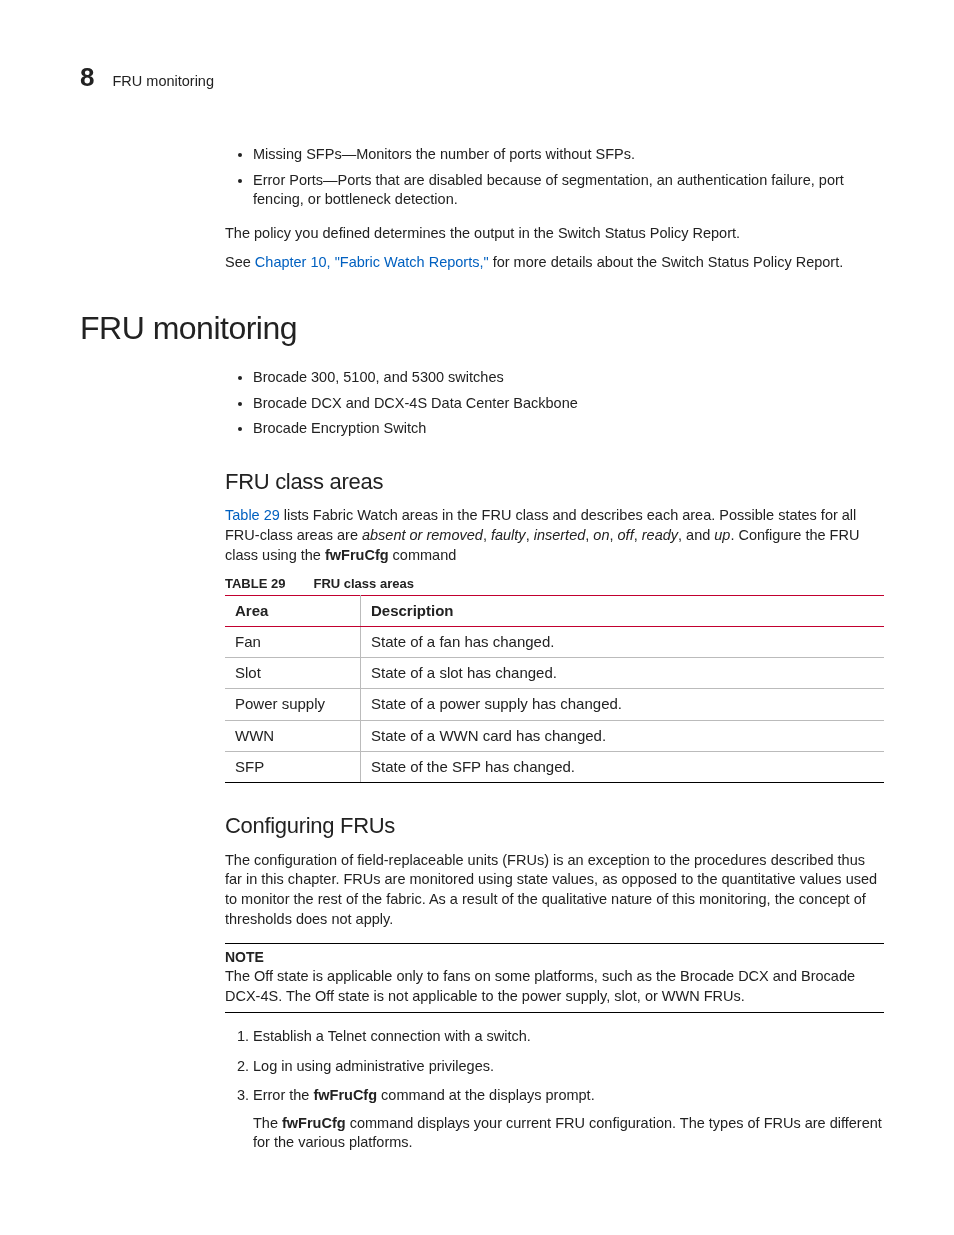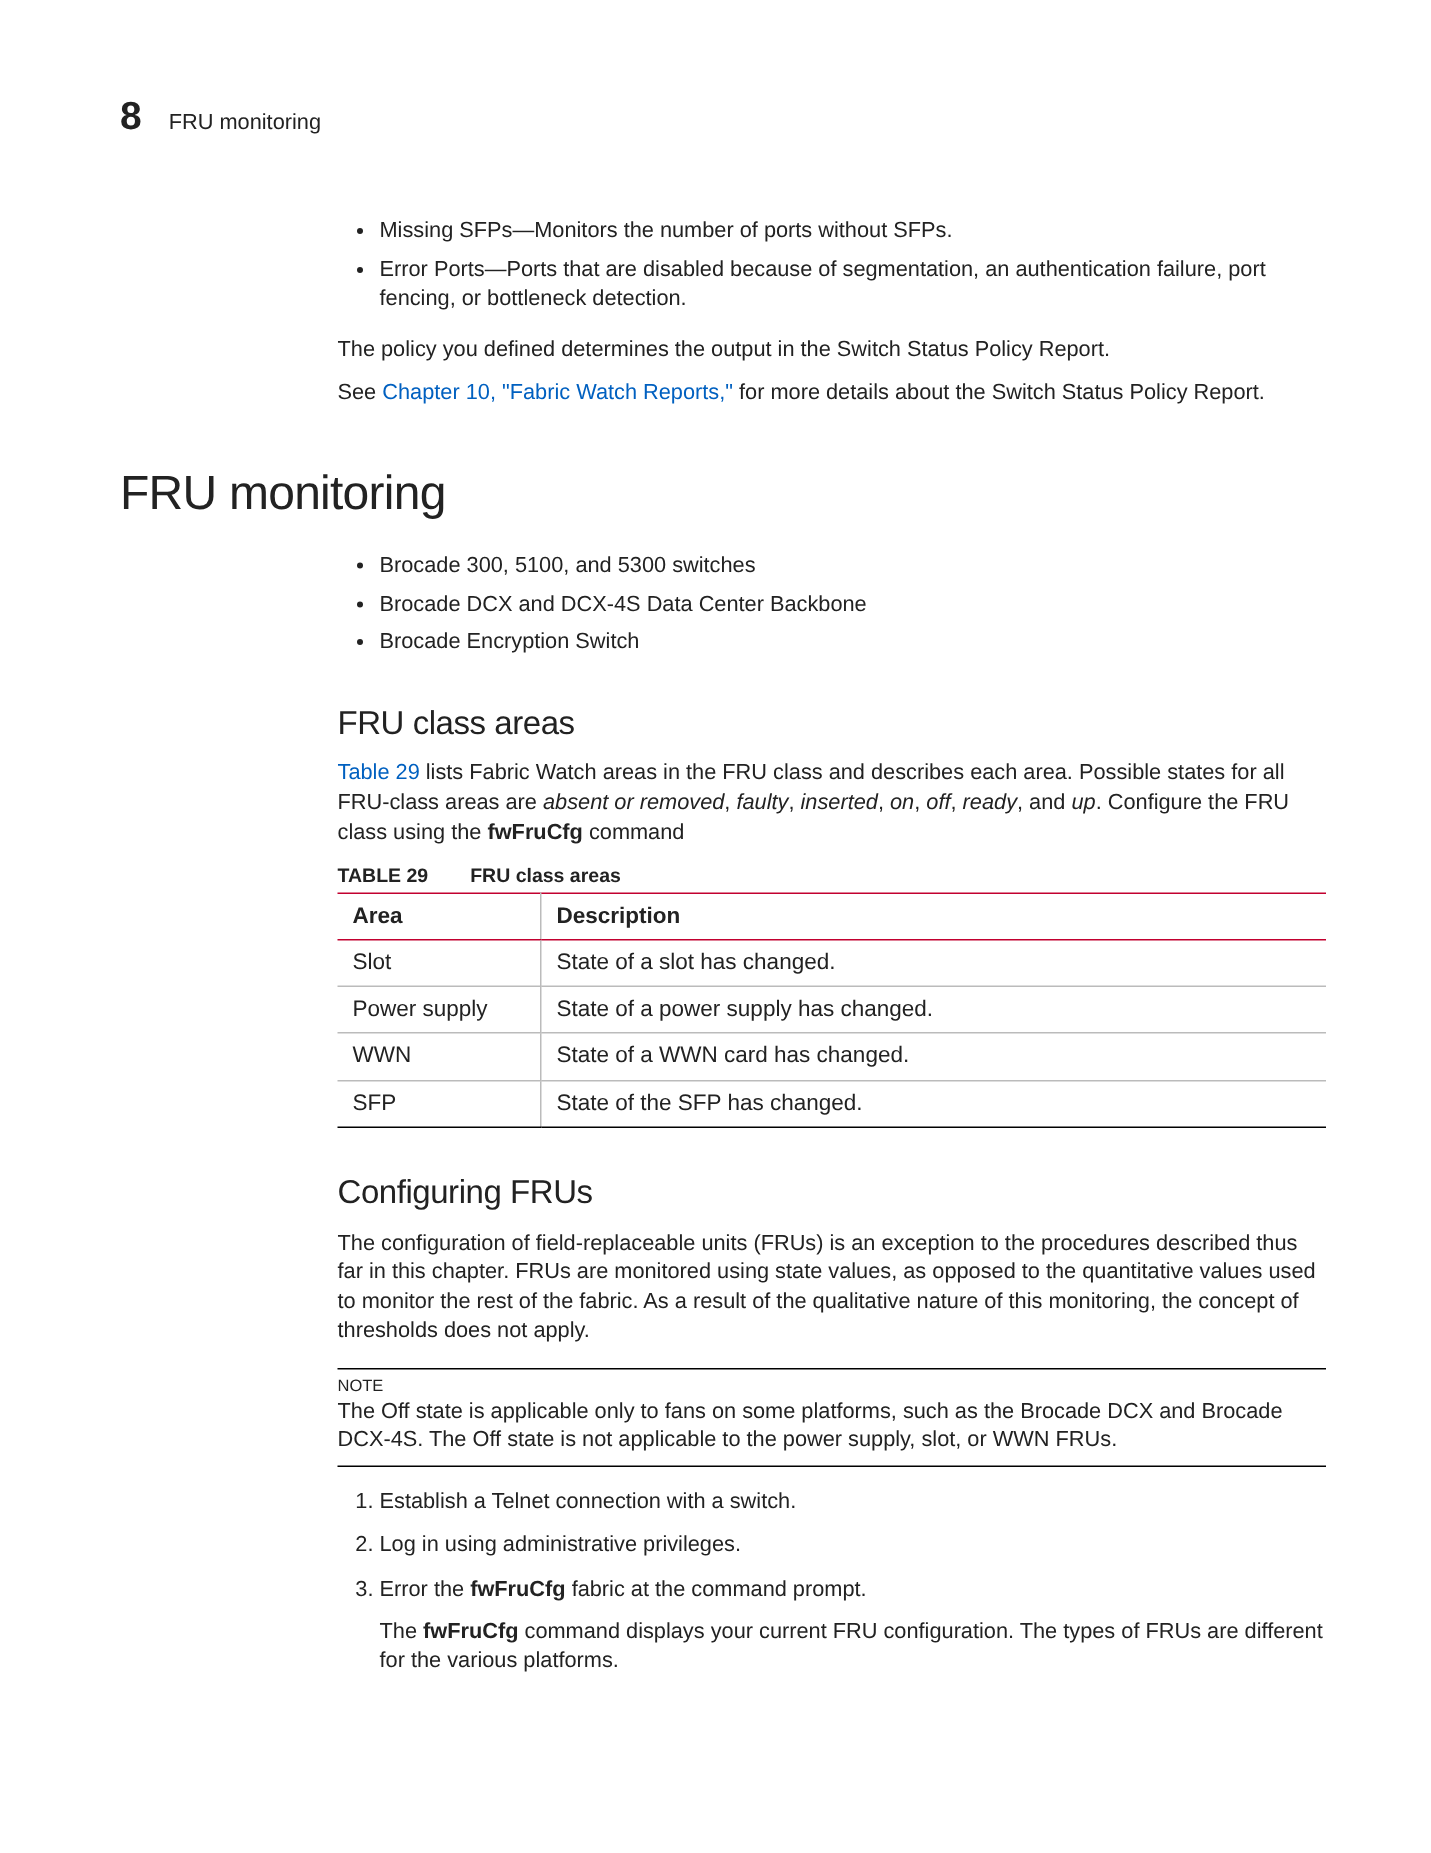--- a/index.html
+++ b/index.html
@@ -78,21 +78,21 @@
     width: 115px;
     border-right: 1px solid #bbb;
   }
   table.fru tr:last-child td { border-bottom: 1.5px solid #000; }
   .note-block {
     margin: 14px 0;
     border-top: 1.2px solid #000;
     border-bottom: 1.2px solid #000;
     padding: 4px 0 6px 0;
   }
-  .note-block .note-label { font-weight: normal; font-size: 11px; }
+  .note-block .note-label { font-weight: bold; font-size: 14px; }
   ol.steps {
     margin: 10px 0 0 0;
     padding-left: 28px;
   }
   ol.steps li { margin-bottom: 10px; }
   .step-followup { margin: 8px 0 0 0; }
   em.term { }
   strong.cmd { font-weight: bold; }
 </style>
 </head>
@@ -133,20 +133,24 @@
   </div>
   <table class="fru">
     <thead>
       <tr>
         <th>Area</th>
         <th>Description</th>
       </tr>
     </thead>
     <tbody>
       <tr>
+          <td>Fan</td>
+          <td>State of a fan has changed.</td>
+        </tr>
+      <tr>
           <td>Slot</td>
           <td>State of a slot has changed.</td>
         </tr>
       <tr>
           <td>Power supply</td>
           <td>State of a power supply has changed.</td>
         </tr>
       <tr>
           <td>WWN</td>
           <td>State of a WWN card has changed.</td>
@@ -163,19 +167,19 @@
 
   <div class="note-block">
     <div class="note-label">NOTE</div>
     <div>The Off state is applicable only to fans on some platforms, such as the Brocade DCX and Brocade DCX-4S. The Off state is not applicable to the power supply, slot, or WWN FRUs.</div>
   </div>
 
   <ol class="steps">
     <li>Establish a Telnet connection with a switch.</li>
     <li>Log in using administrative privileges.</li>
     <li>
-      <span>Error the </span><strong class="cmd">fwFruCfg</strong><span> fabric at the command prompt.</span>
+      <span>Error the </span><strong class="cmd">fwFruCfg</strong><span> command at the displays prompt.</span>
       <p class="step-followup">
         <span>The </span><strong class="cmd">fwFruCfg</strong><span> command displays your current FRU configuration. The types of FRUs are different for the various platforms.</span>
       </p>
     </li>
   </ol>
 </div>
 
 </body></html>

